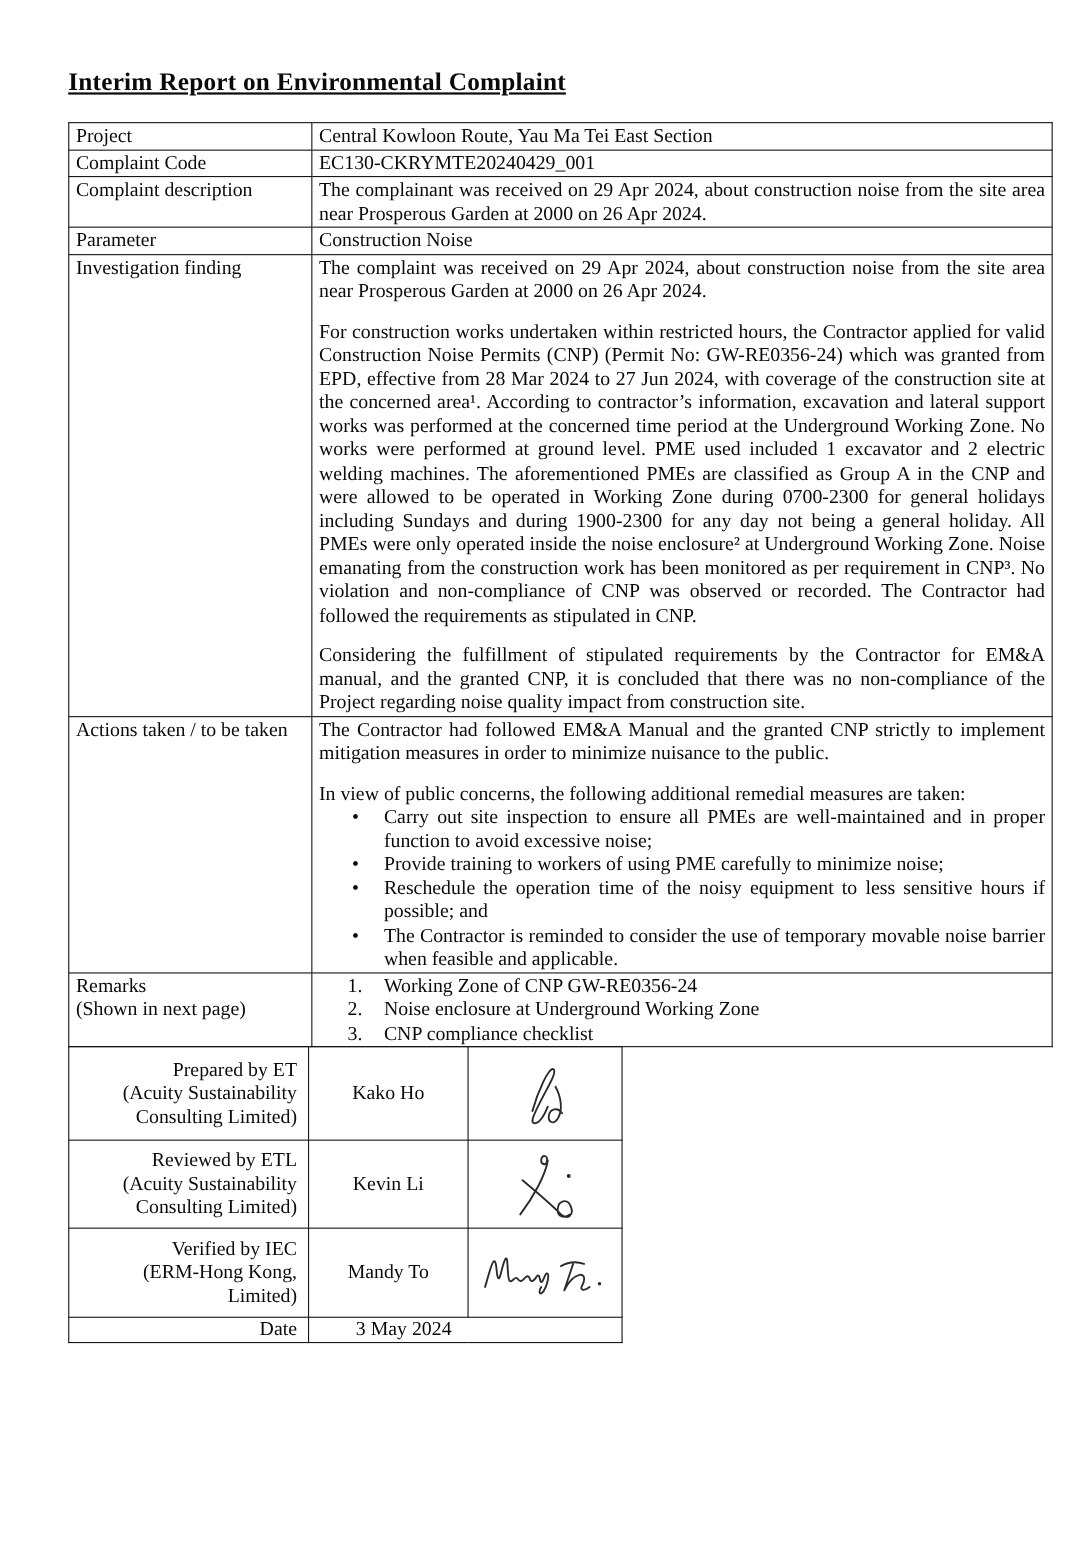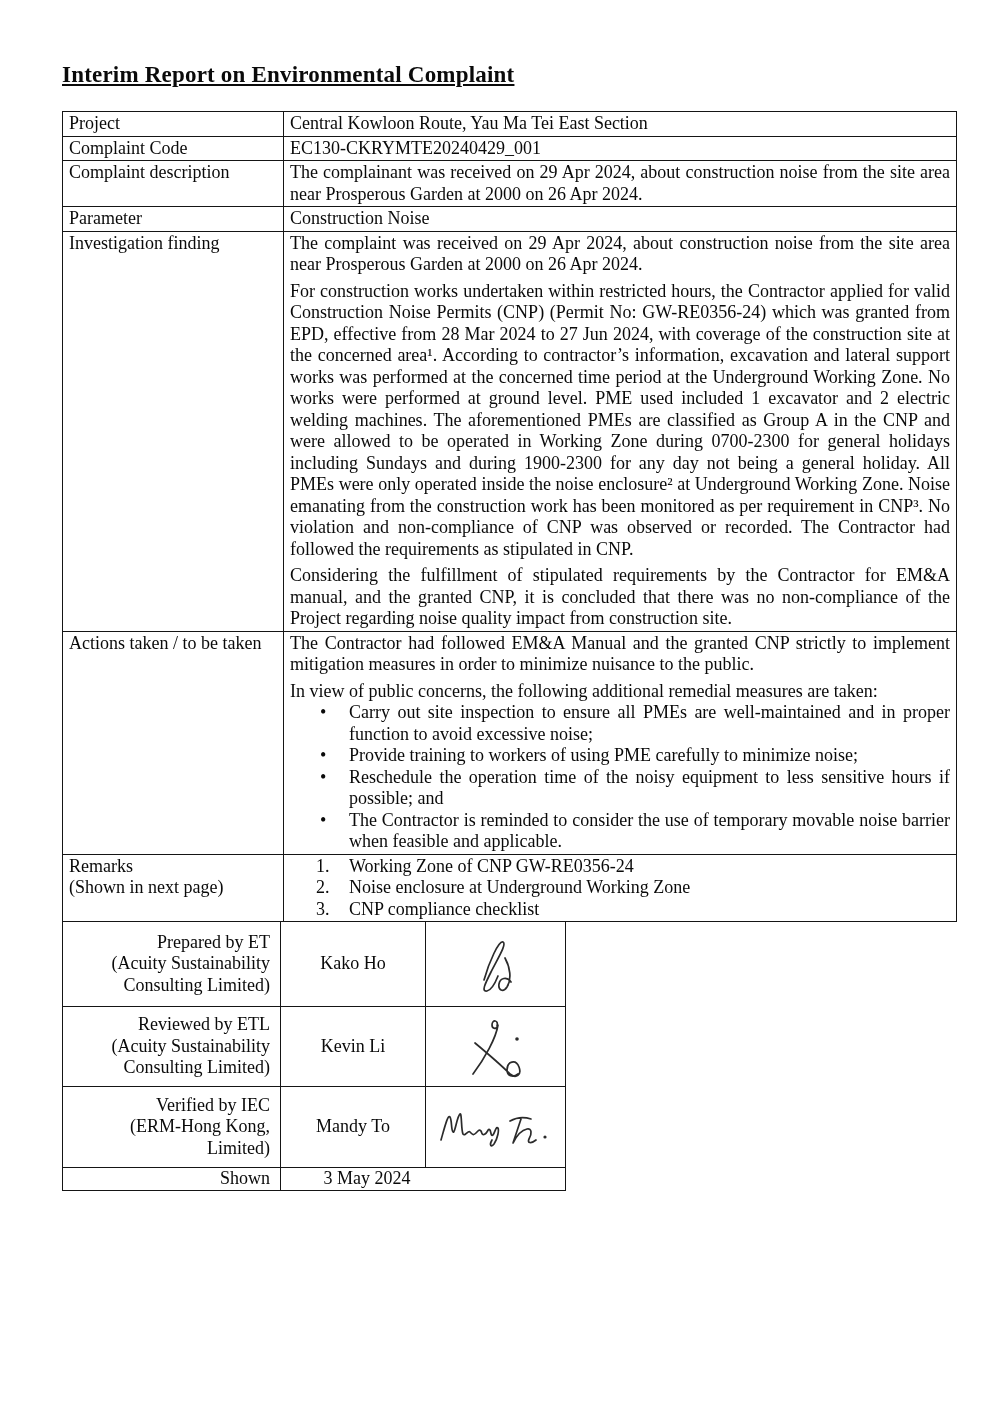--- a/index.html
+++ b/index.html
@@ -15,21 +15,21 @@
     font-size:23px; font-weight:bold; text-decoration:underline;
     margin-bottom:23px; letter-spacing:.2px;
   }
   table { border-collapse:collapse; table-layout:fixed;font-family:Liberation Serif, serif; }
   td { border:1px solid #151515; font-size:18px; line-height:21.5px; vertical-align:top; }
   .main { width:894px; }
   .main .lbl { padding:1px 6px; }
   .main .val { padding:1px 6px; }
   .just { text-align:justify; }
   p.para { margin:0; }
-  p.para.gap-above { margin-top:5px; }
+  p.para.gap-above { margin-top:15px; }
   .numlist .li, .bullist .li { display:flex; }
   .bullist .li { padding-left:30px; }
   .bullist .marker { flex:0 0 29px; }
   .numlist .li { padding-left:26px; }
   .numlist .marker { flex:0 0 33px; }
   .li .li-text { flex:1 1 auto; }
   
   .sig { width:503px; margin-top:-1px; }
   .sig td { vertical-align:middle; }
   .sig .sig-lbl {
@@ -184,19 +184,19 @@
       <td class="sig-cell">
         <svg class="signature" width="118" height="46" viewBox="0 0 118 46">
           <path d="M4 36 C8 22 11 10 13 13 C15 16 14 26 16 28 C18 30 20 12 23 10 C25 9 24 26 26 30 C28 33 31 26 33 28 C35 30 36 32 39 29 C41 27 42 25 44 27 C45 29 45 32 48 30 C51 28 51 24 53 26 C54 28 54 33 56 31 C58 28 59 22 61 24 C62 26 61 34 57 40 C54 44 52 41 55 36"></path>
           <path d="M73 17 C80 13 88 13 94 15 M84 15 C81 24 78 33 76 39 C80 31 85 26 90 25 C95 24 95 30 92 35 C90 39 94 40 99 36"></path>
           <circle class="dot" cx="108" cy="33" r="1.6"></circle>
         </svg>
       </td>
     </tr>
 
     <tr class="rdate">
-      <td class="sig-lbl">Shown</td>
+      <td class="sig-lbl">Date</td>
       <td class="date-val" colspan="2">3 May 2024</td>
     </tr>
   </tbody>
     </table>
 
 </div>
 
 </body></html>

